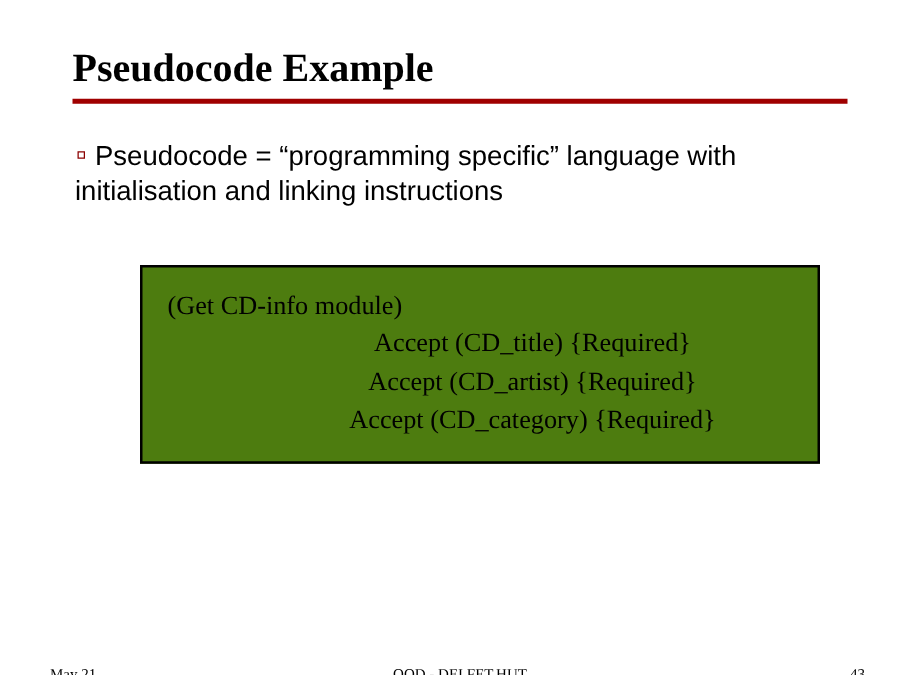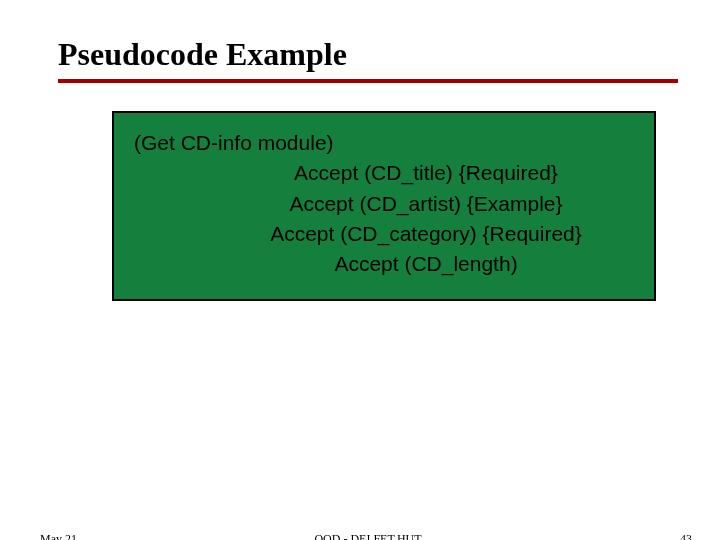--- a/index.html
+++ b/index.html
@@ -42,26 +42,26 @@
     display: inline-block;
     width: 6px;
     height: 6px;
     border: 1px solid #8b0000;
     margin-right: 6px;
     vertical-align: middle;
     position: relative;
     top: -2px;
   }
   .code-box {
-    background: #15803d;
+    background: #4d7c0f;
     border: 2px solid #000;
     margin-left: 56px;
     margin-right: 20px;
     padding: 14px 18px 18px 18px;
-    font-family: Liberation Sans, sans-serif;
+    font-family: Liberation Serif, serif;
     font-size: 21px;
     line-height: 1.35;
     color: #000;
   }
   .code-indent {
     padding-left: 84px;
     text-align: center;
   }
   .footer {
     position: absolute;
@@ -77,27 +77,29 @@
   .footer-right { position: absolute; right: 0; }
 </style>
 </head>
 <body>
 
 <div class="slide">
 
   <div class="title">Pseudocode Example</div>
   <div class="title-rule"></div>
 
+  <div class="body-text">
+    <span class="bullet-square"></span><span>Pseudocode = “programming specific” language with initialisation and linking instructions</span>
+  </div>
 
   <div class="code-box">
     <div>(Get CD-info module)</div>
     <div class="code-indent">Accept (CD_title) {Required}</div>
-    <div class="code-indent">Accept (CD_artist) {Example}</div>
+    <div class="code-indent">Accept (CD_artist) {Required}</div>
     <div class="code-indent">Accept (CD_category) {Required}</div>
-    <div class="code-indent">Accept (CD_length)</div>
   </div>
 
   <div class="footer">
     <span class="footer-left">May 21</span>
     <span class="footer-center">OOD - DEI.FET.HUT</span>
     <span class="footer-right">43</span>
   </div>
 
 </div>
 

